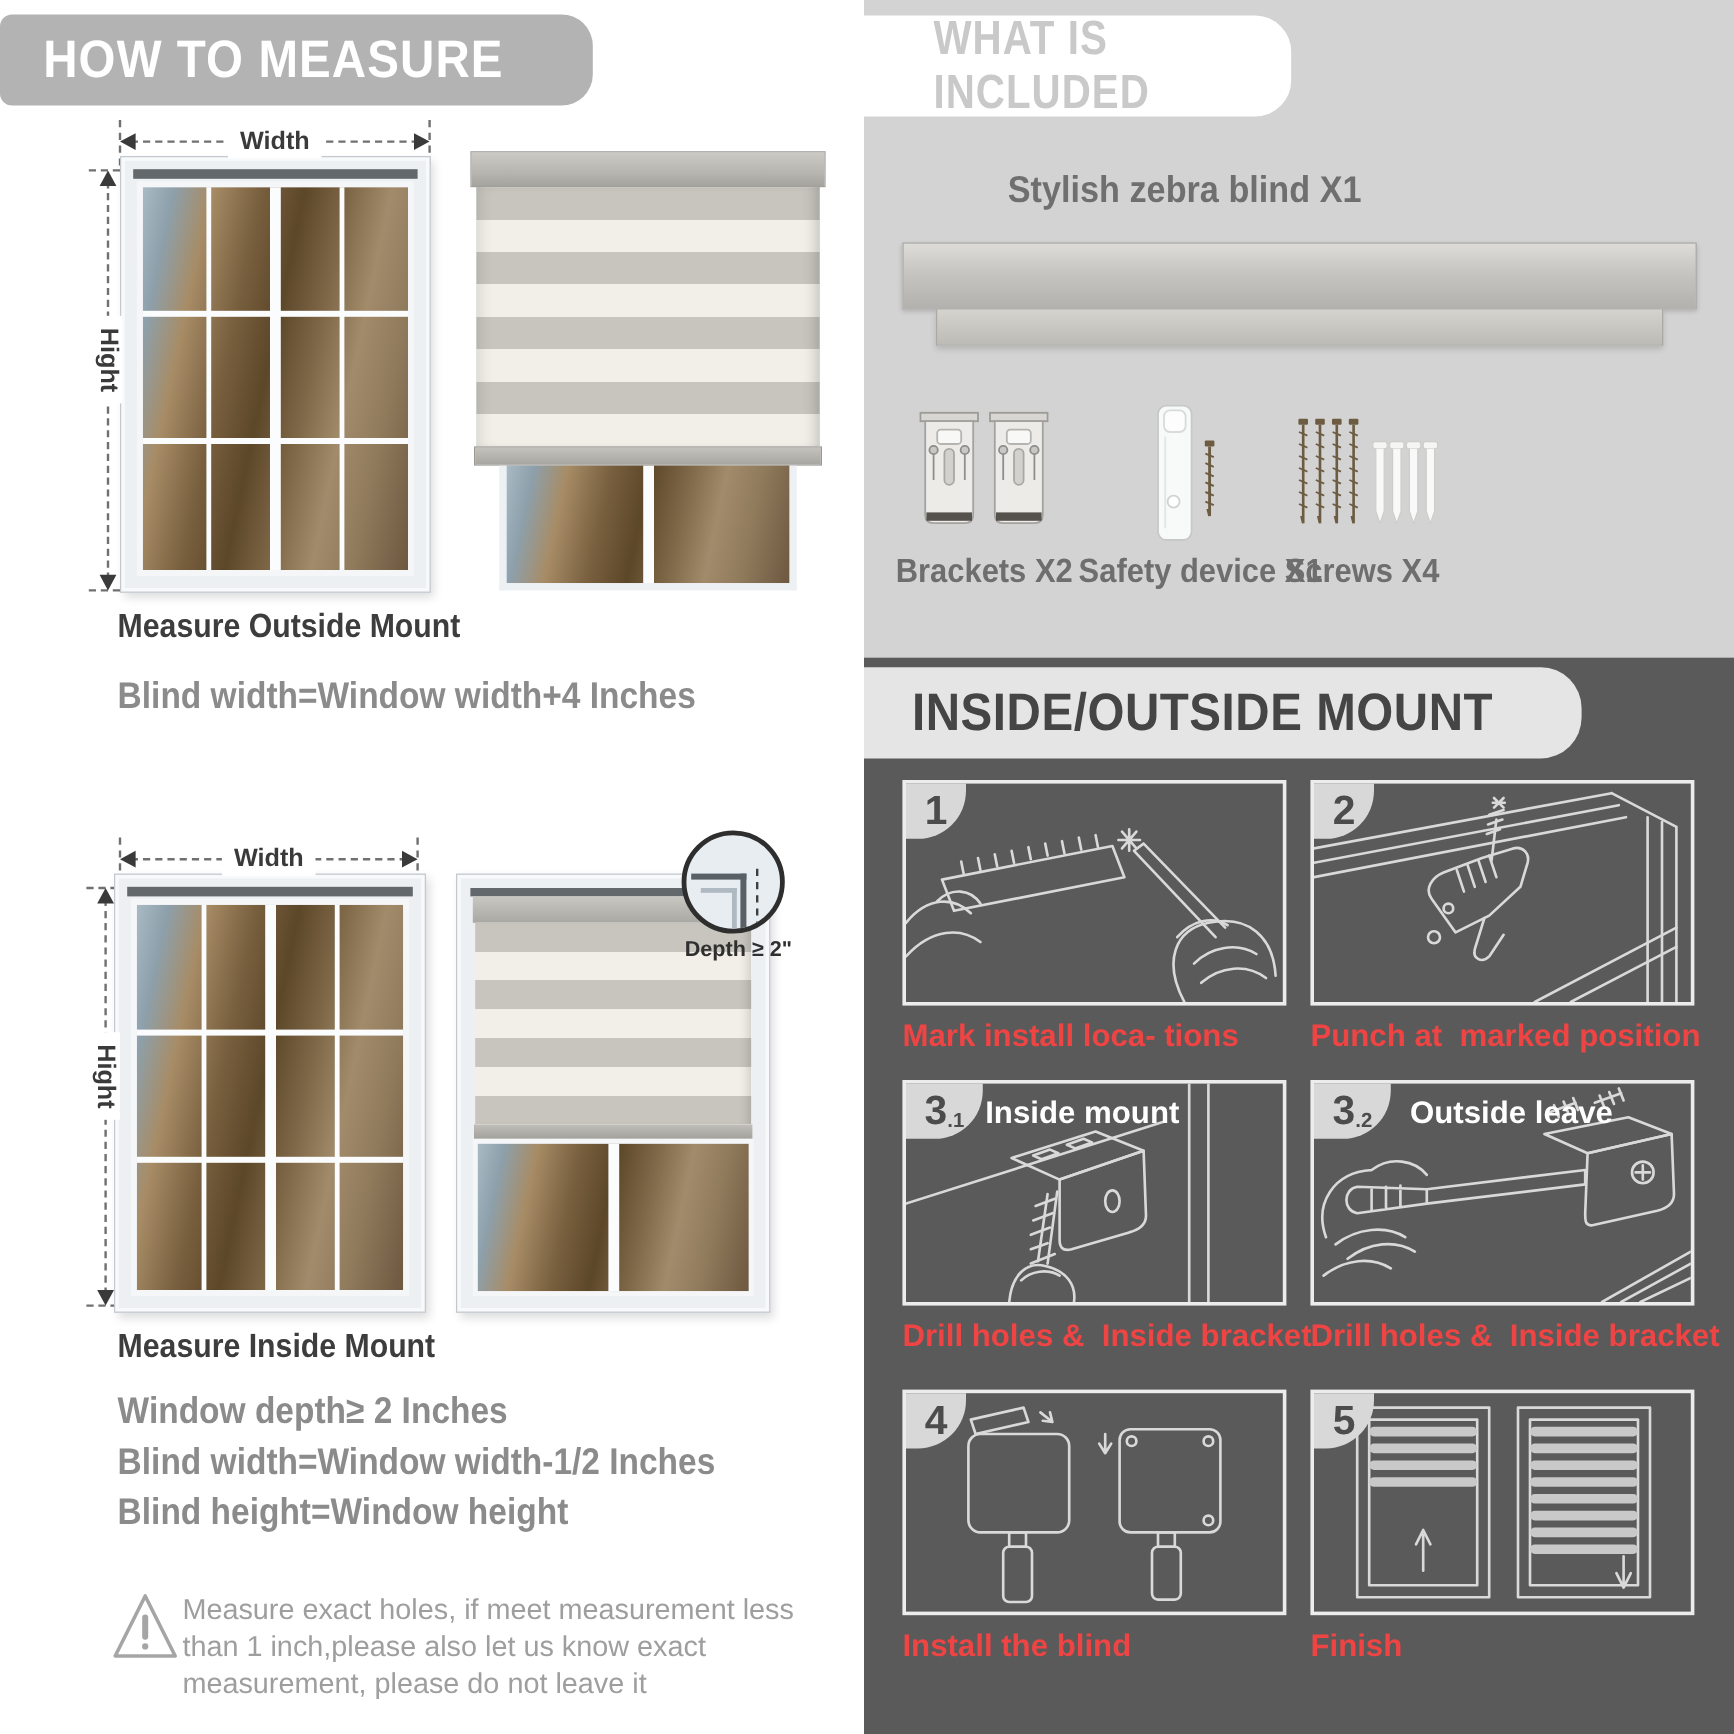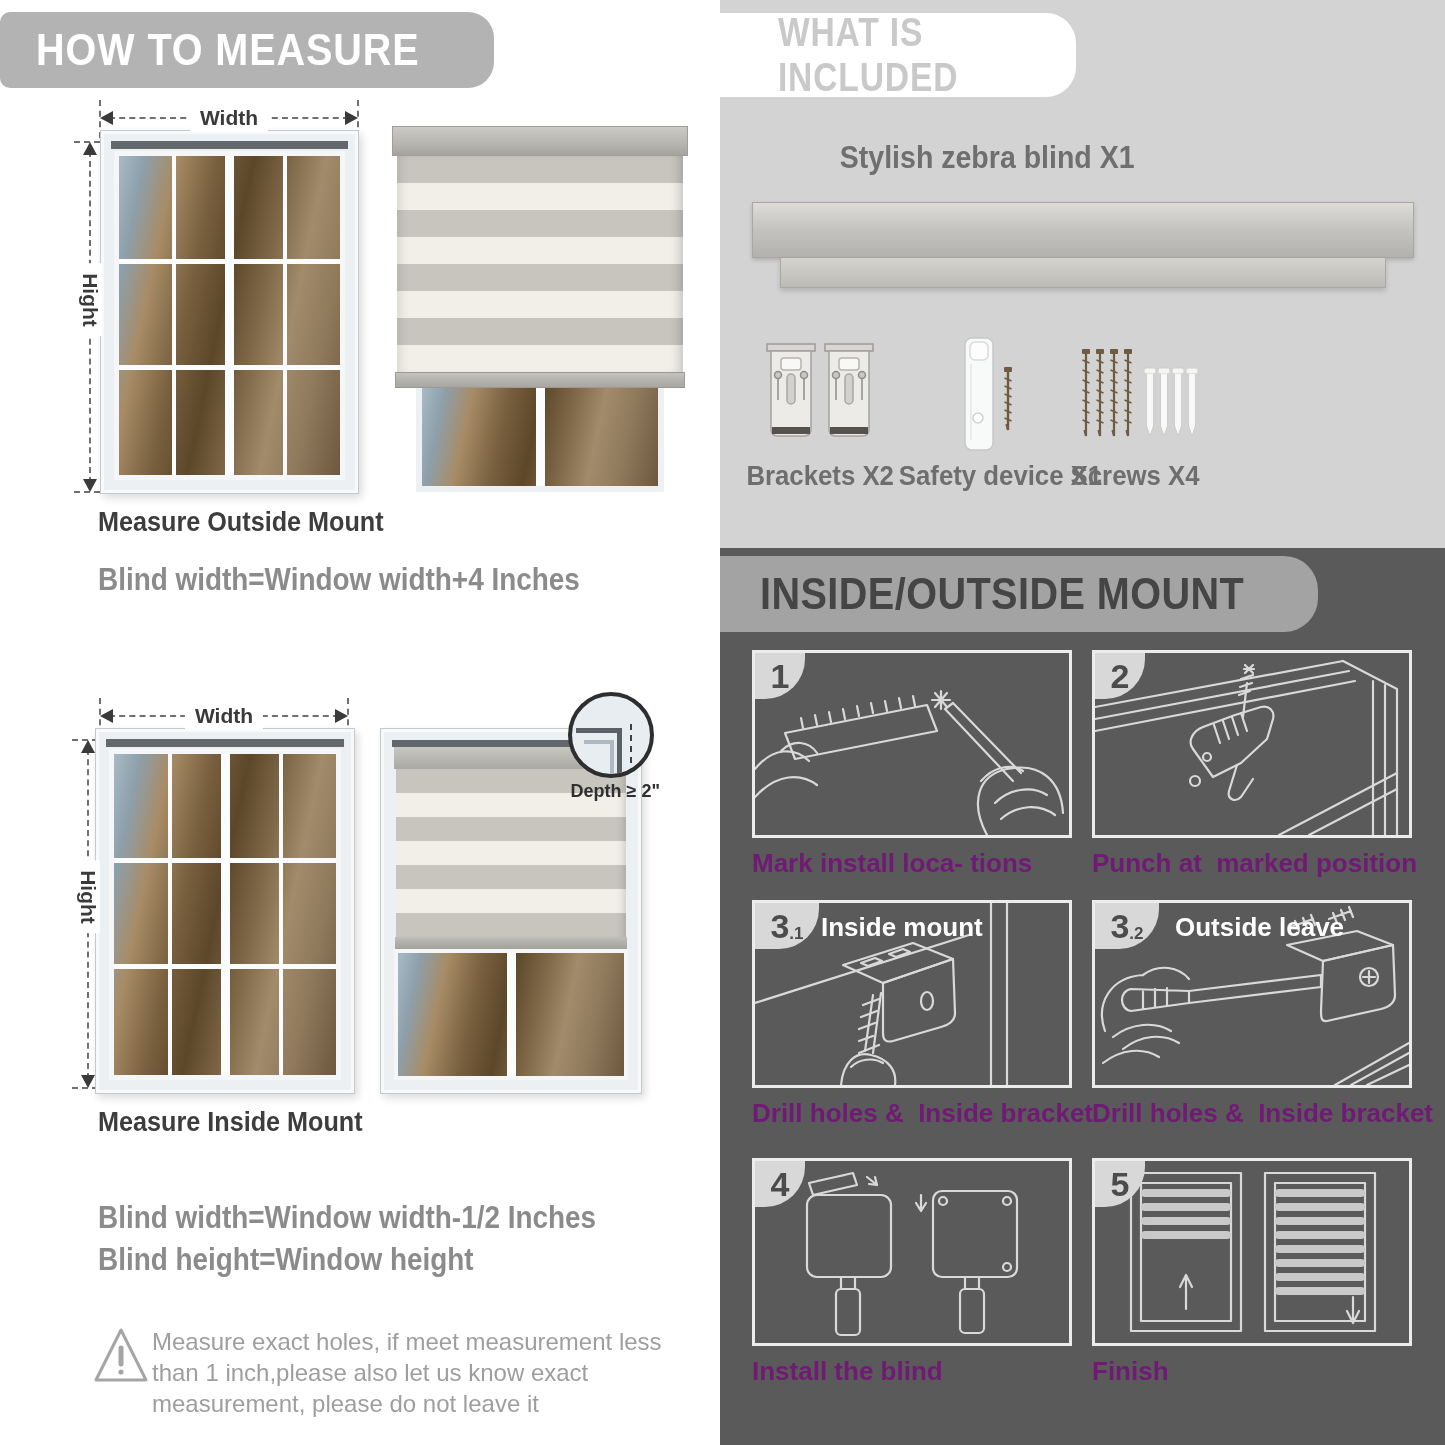--- a/index.html
+++ b/index.html
@@ -10,21 +10,21 @@
   }
   .abs{position:absolute;}
   .cond{display:inline-block;transform:scaleX(.9);transform-origin:0 50%;white-space:nowrap;}
   .cond-c{display:inline-block;transform:scaleX(.92);transform-origin:50% 50%;white-space:nowrap;}
 
   
   .h-measure{left:0;top:12px;width:494px;height:76px;background:#b4b3b3;border-radius:10px 26px 26px 10px;display:flex;align-items:center;padding-left:36px;box-sizing:border-box;}
   .h-measure span{font-size:44px;font-weight:bold;color:#ffffff;letter-spacing:1px;}
   .h-included{left:720px;top:13px;width:356px;height:84px;background:#ffffff;border-radius:0 30px 30px 0;display:flex;align-items:center;padding-left:32px;box-sizing:border-box;}
   .h-included span{font-size:40px;font-weight:bold;color:#c9c9c9;letter-spacing:1px;transform:scaleX(.84);}
-  .h-io{left:720px;top:556px;width:598px;height:76px;background:#a3a3a3;border-radius:0 34px 34px 0;display:flex;align-items:center;padding-left:40px;box-sizing:border-box;z-index:3;}
+  .h-io{left:720px;top:556px;width:598px;height:76px;background:#e5e5e5;border-radius:0 34px 34px 0;display:flex;align-items:center;padding-left:40px;box-sizing:border-box;z-index:3;}
   .h-io span{font-size:44px;font-weight:bold;color:#454545;letter-spacing:.5px;}
 
   
   .light-section{left:720px;top:0;width:725px;height:548px;background:#d3d3d3;}
   .dark-section{left:720px;top:548px;width:725px;height:897px;background:#5a5a5a;}
 
   
   .winframe{position:absolute;background:#edf0f3;border:1px solid #c2c9cf;box-shadow:inset 0 0 0 3px #f7f9fa,3px 4px 8px rgba(0,0,0,.14);}
   .wintop{position:absolute;left:10px;right:10px;top:10px;height:8px;background:#63686d;}
   .winglass{position:absolute;left:13px;right:13px;top:20px;bottom:13px;border:5px solid #f4f6f8;background:var(--photo);}
@@ -86,21 +86,21 @@
   .item-label{font-size:28px;font-weight:bold;color:#6e6e6e;text-align:center;top:460px;}
 
   
   .panel{position:absolute;width:320px;height:188px;border:3px solid #ececec;background:#5a5a5a;box-sizing:border-box;}
   .panel svg.art{position:absolute;left:0;top:0;width:100%;height:100%;}
   .badge{position:absolute;top:0;left:0;background:#d8d8d8;color:#4c4c4c;font-weight:bold;width:50px;height:46px;border-radius:0 0 40px 0;display:flex;align-items:center;justify-content:center;z-index:2;}
   .badge .n{font-size:34px;line-height:1;}
   .badge .s{font-size:17px;line-height:1;align-self:flex-end;margin-bottom:7px;}
   .badge.wide{width:64px;}
   .panel-title{position:absolute;left:66px;top:9px;color:#ffffff;font-weight:bold;font-size:26px;z-index:2;}
-  .caption{position:absolute;color:#701a75;font-weight:bold;font-size:26px;white-space:pre-wrap;}
+  .caption{position:absolute;color:#ef4444;font-weight:bold;font-size:26px;white-space:pre-wrap;}
 
   
   .warn-tri{left:92px;top:1324px;}
 </style>
 </head>
 <body>
 
 <div class="canvas">
 
   <div class="abs light-section"></div>
@@ -198,20 +198,23 @@
     <div class="d1h"></div>
     <div class="d1v"></div>
     <div class="d2h"></div>
     <div class="d2v"></div>
     <div class="dash"></div>
   </div>
   <div class="abs depth-label">Depth ≥ 2"</div>
 
   <div class="abs m-title" style="left:98px;top:1106px;">
     <span class="cond">Measure Inside Mount</span>
+  </div>
+  <div class="abs m-line" style="left:98px;top:1158px;">
+    <span class="cond">Window depth≥ 2 Inches</span>
   </div>
   <div class="abs m-line" style="left:98px;top:1200px;">
     <span class="cond">Blind width=Window width-1/2 Inches</span>
   </div>
   <div class="abs m-line" style="left:98px;top:1242px;">
     <span class="cond">Blind height=Window height</span>
   </div>
 
   <div class="abs warn-tri">
     <svg width="58" height="64" viewBox="0 0 58 64" fill="none" stroke="#a5a5a5" stroke-width="3" stroke-linejoin="round" stroke-linecap="round">

